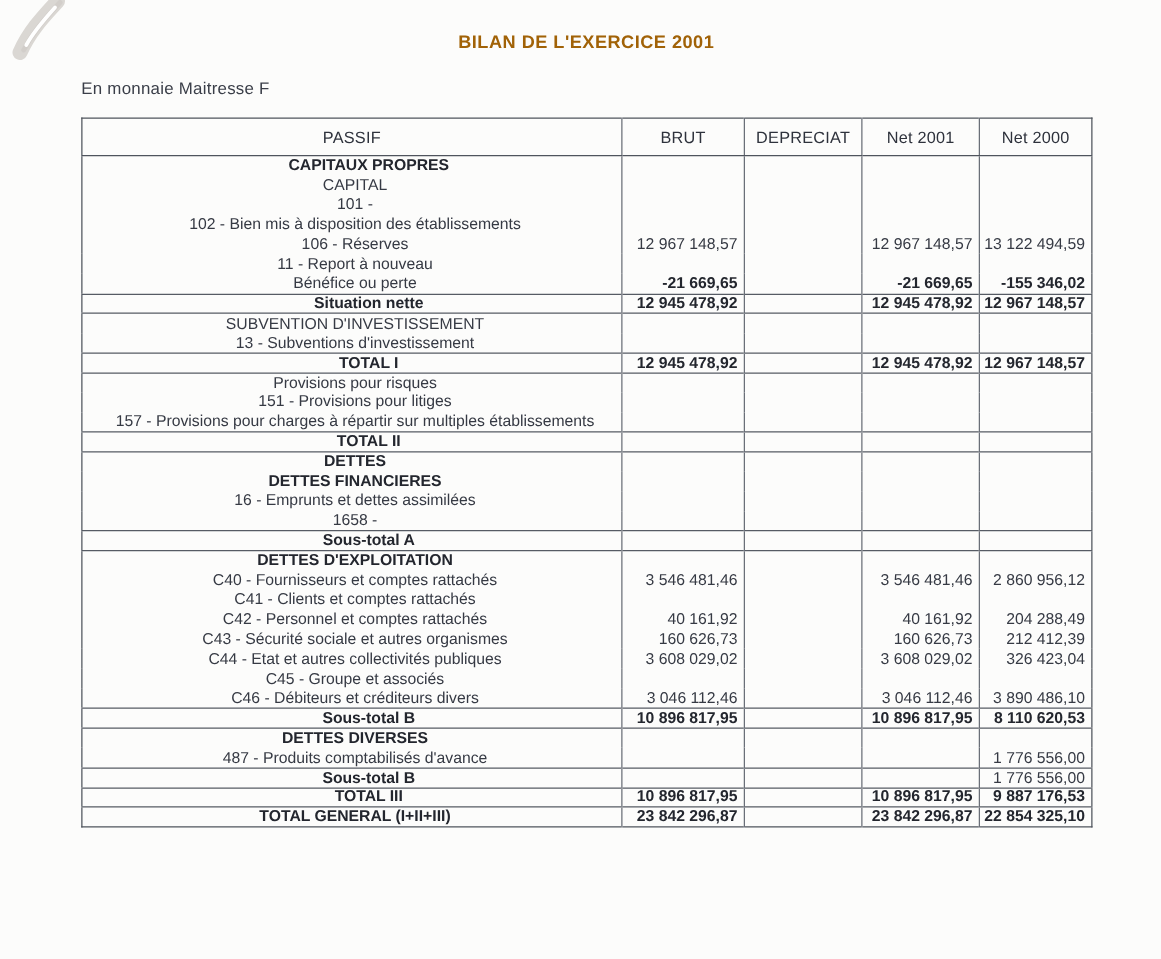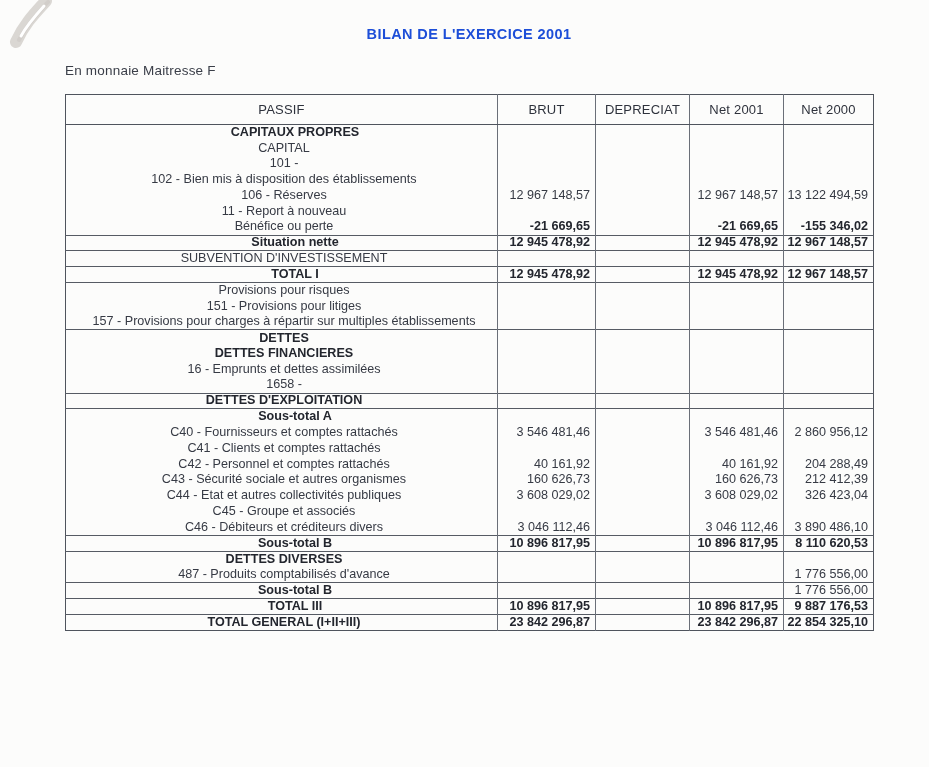--- a/index.html
+++ b/index.html
@@ -16,21 +16,21 @@
     width:929px;height:767px;
     background:var(--paper);
     font-family:"Liberation Sans", sans-serif;
     color:var(--ink);
     overflow:hidden;
   }
   .scan-artifact{position:absolute;left:2px;top:0;}
   .doc-title{
     position:absolute;left:65px;top:26px;width:808px;
     text-align:center;font-size:14.5px;font-weight:bold;
-    color:#1d4ed8;letter-spacing:.4px;
+    color:#a16207;letter-spacing:.4px;
   }
   .doc-subtitle{
     position:absolute;left:65px;top:63px;width:808px;
     text-align:left;font-size:13.5px;font-weight:normal;
     color:#3a3e48;letter-spacing:.2px;
   }
   table.balance{
     position:absolute;left:65px;top:94px;
     width:808px;table-layout:fixed;
     border-collapse:collapse;
@@ -145,20 +145,27 @@
         <td class="num">12 945 478,92</td>
         <td class="num">12 967 148,57</td>
       </tr>
       <tr class="rule">
         <td class="label">SUBVENTION D'INVESTISSEMENT</td>
         <td class="num"></td>
         <td class="num"></td>
         <td class="num"></td>
         <td class="num"></td>
       </tr>
+      <tr>
+        <td class="label">13 - Subventions d'investissement</td>
+        <td class="num"></td>
+        <td class="num"></td>
+        <td class="num"></td>
+        <td class="num"></td>
+      </tr>
       <tr class="rule bold vbold indent">
         <td class="label">TOTAL I</td>
         <td class="num">12 945 478,92</td>
         <td class="num"></td>
         <td class="num">12 945 478,92</td>
         <td class="num">12 967 148,57</td>
       </tr>
       <tr class="rule">
         <td class="label">Provisions pour risques</td>
         <td class="num"></td>
@@ -173,20 +180,27 @@
         <td class="num"></td>
         <td class="num"></td>
       </tr>
       <tr>
         <td class="label">157 - Provisions pour charges à répartir sur multiples établissements</td>
         <td class="num"></td>
         <td class="num"></td>
         <td class="num"></td>
         <td class="num"></td>
       </tr>
+      <tr class="rule bold indent">
+        <td class="label">TOTAL II</td>
+        <td class="num"></td>
+        <td class="num"></td>
+        <td class="num"></td>
+        <td class="num"></td>
+      </tr>
       <tr class="rule bold">
         <td class="label">DETTES</td>
         <td class="num"></td>
         <td class="num"></td>
         <td class="num"></td>
         <td class="num"></td>
       </tr>
       <tr class="bold">
         <td class="label">DETTES FINANCIERES</td>
         <td class="num"></td>
@@ -201,29 +215,29 @@
         <td class="num"></td>
         <td class="num"></td>
       </tr>
       <tr>
         <td class="label">1658 -</td>
         <td class="num"></td>
         <td class="num"></td>
         <td class="num"></td>
         <td class="num"></td>
       </tr>
+      <tr class="rule bold indent">
+        <td class="label">Sous-total A</td>
+        <td class="num"></td>
+        <td class="num"></td>
+        <td class="num"></td>
+        <td class="num"></td>
+      </tr>
       <tr class="rule bold">
         <td class="label">DETTES D'EXPLOITATION</td>
-        <td class="num"></td>
-        <td class="num"></td>
-        <td class="num"></td>
-        <td class="num"></td>
-      </tr>
-      <tr class="rule bold indent">
-        <td class="label">Sous-total A</td>
         <td class="num"></td>
         <td class="num"></td>
         <td class="num"></td>
         <td class="num"></td>
       </tr>
       <tr>
         <td class="label">C40 - Fournisseurs et comptes rattachés</td>
         <td class="num">3 546 481,46</td>
         <td class="num"></td>
         <td class="num">3 546 481,46</td>

